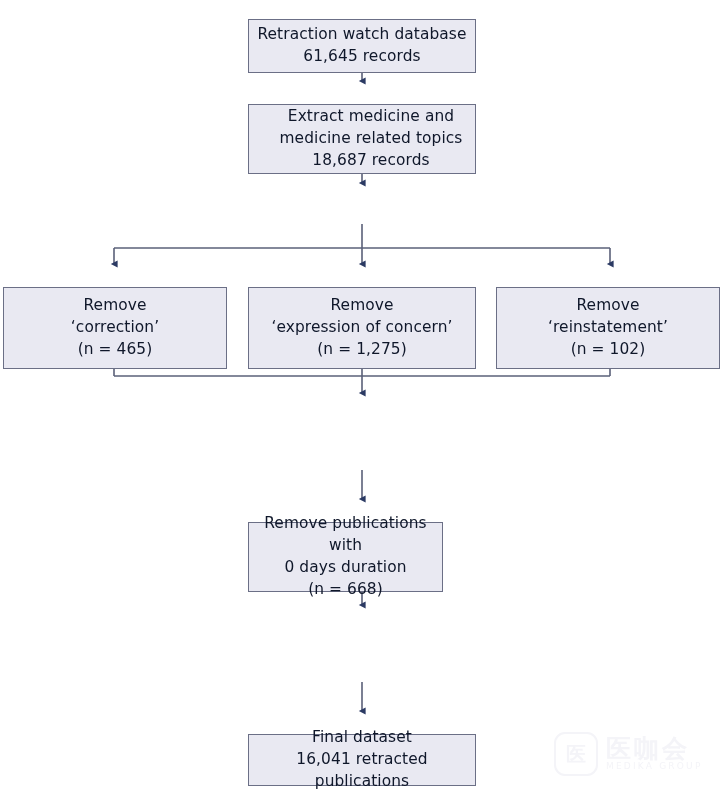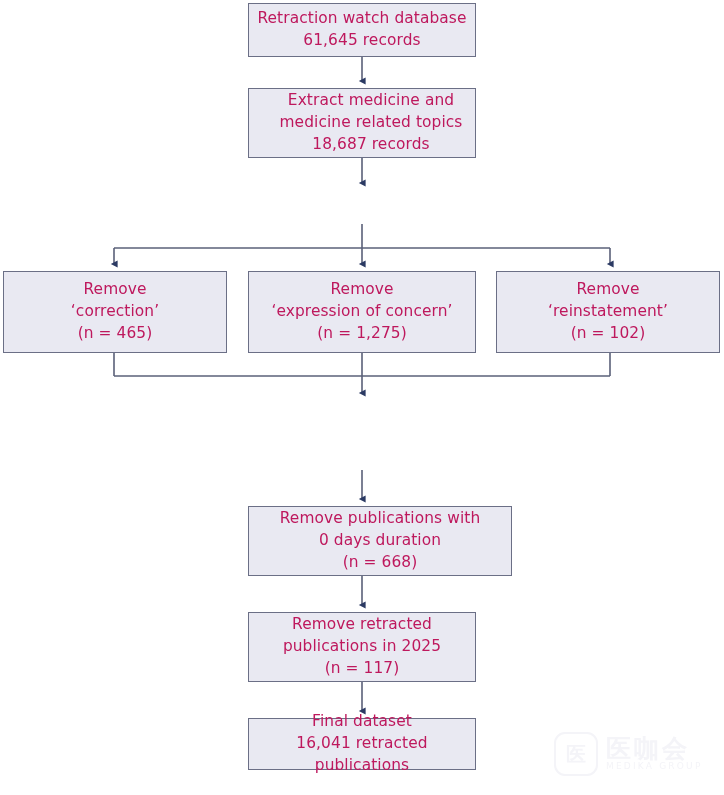--- a/index.html
+++ b/index.html
@@ -29,26 +29,27 @@
   }
   .node-box {
     position: absolute;
     box-sizing: border-box;
     background: #e9e9f2;
     border: 1px solid #6b6f86;
     display: flex;
     align-items: center;
     justify-content: center;
     text-align: center;
-    color: #be185d;
+    color: #0f172a;
     font-size: 15.4px;
     line-height: 1.42;
     letter-spacing: 0.1px;
     padding: 4px 8px;
     white-space: pre-line;
+    margin-top: 16px;
   }
   .node-text {
     display: block;
     width: 100%;
     white-space: pre-line;
   }
   
   #watermark {
     position: absolute;
     right: 10px;
@@ -154,31 +155,26 @@
 (n = 1,275)</span>
   </div>
 
   <div class="node-box" style="left:496px; top:271px; width:224px; height:82px;">
     <span class="node-text">Remove
 ‘reinstatement’
 (n = 102)</span>
   </div>
 
 
-  <div class="node-box" style="left:248px; top:506px; width:264px; height:70px;justify-content:center;">
+  <div class="node-box" style="left:248px; top:506px; width:195px; height:70px;justify-content:center;">
     <span class="node-text">Remove publications with
 0 days duration
 (n = 668)</span>
   </div>
 
-  <div class="node-box" style="left:248px; top:612px; width:228px; height:70px;">
-    <span class="node-text">Remove retracted
-publications in 2025
-(n = 117)</span>
-  </div>
 
   <div class="node-box" style="left:248px; top:718px; width:228px; height:52px;">
     <span class="node-text">Final dataset
 16,041 retracted
 publications</span>
   </div>
 
   <div id="watermark">
     <div class="wm-badge">医</div>
     <div class="wm-words">

